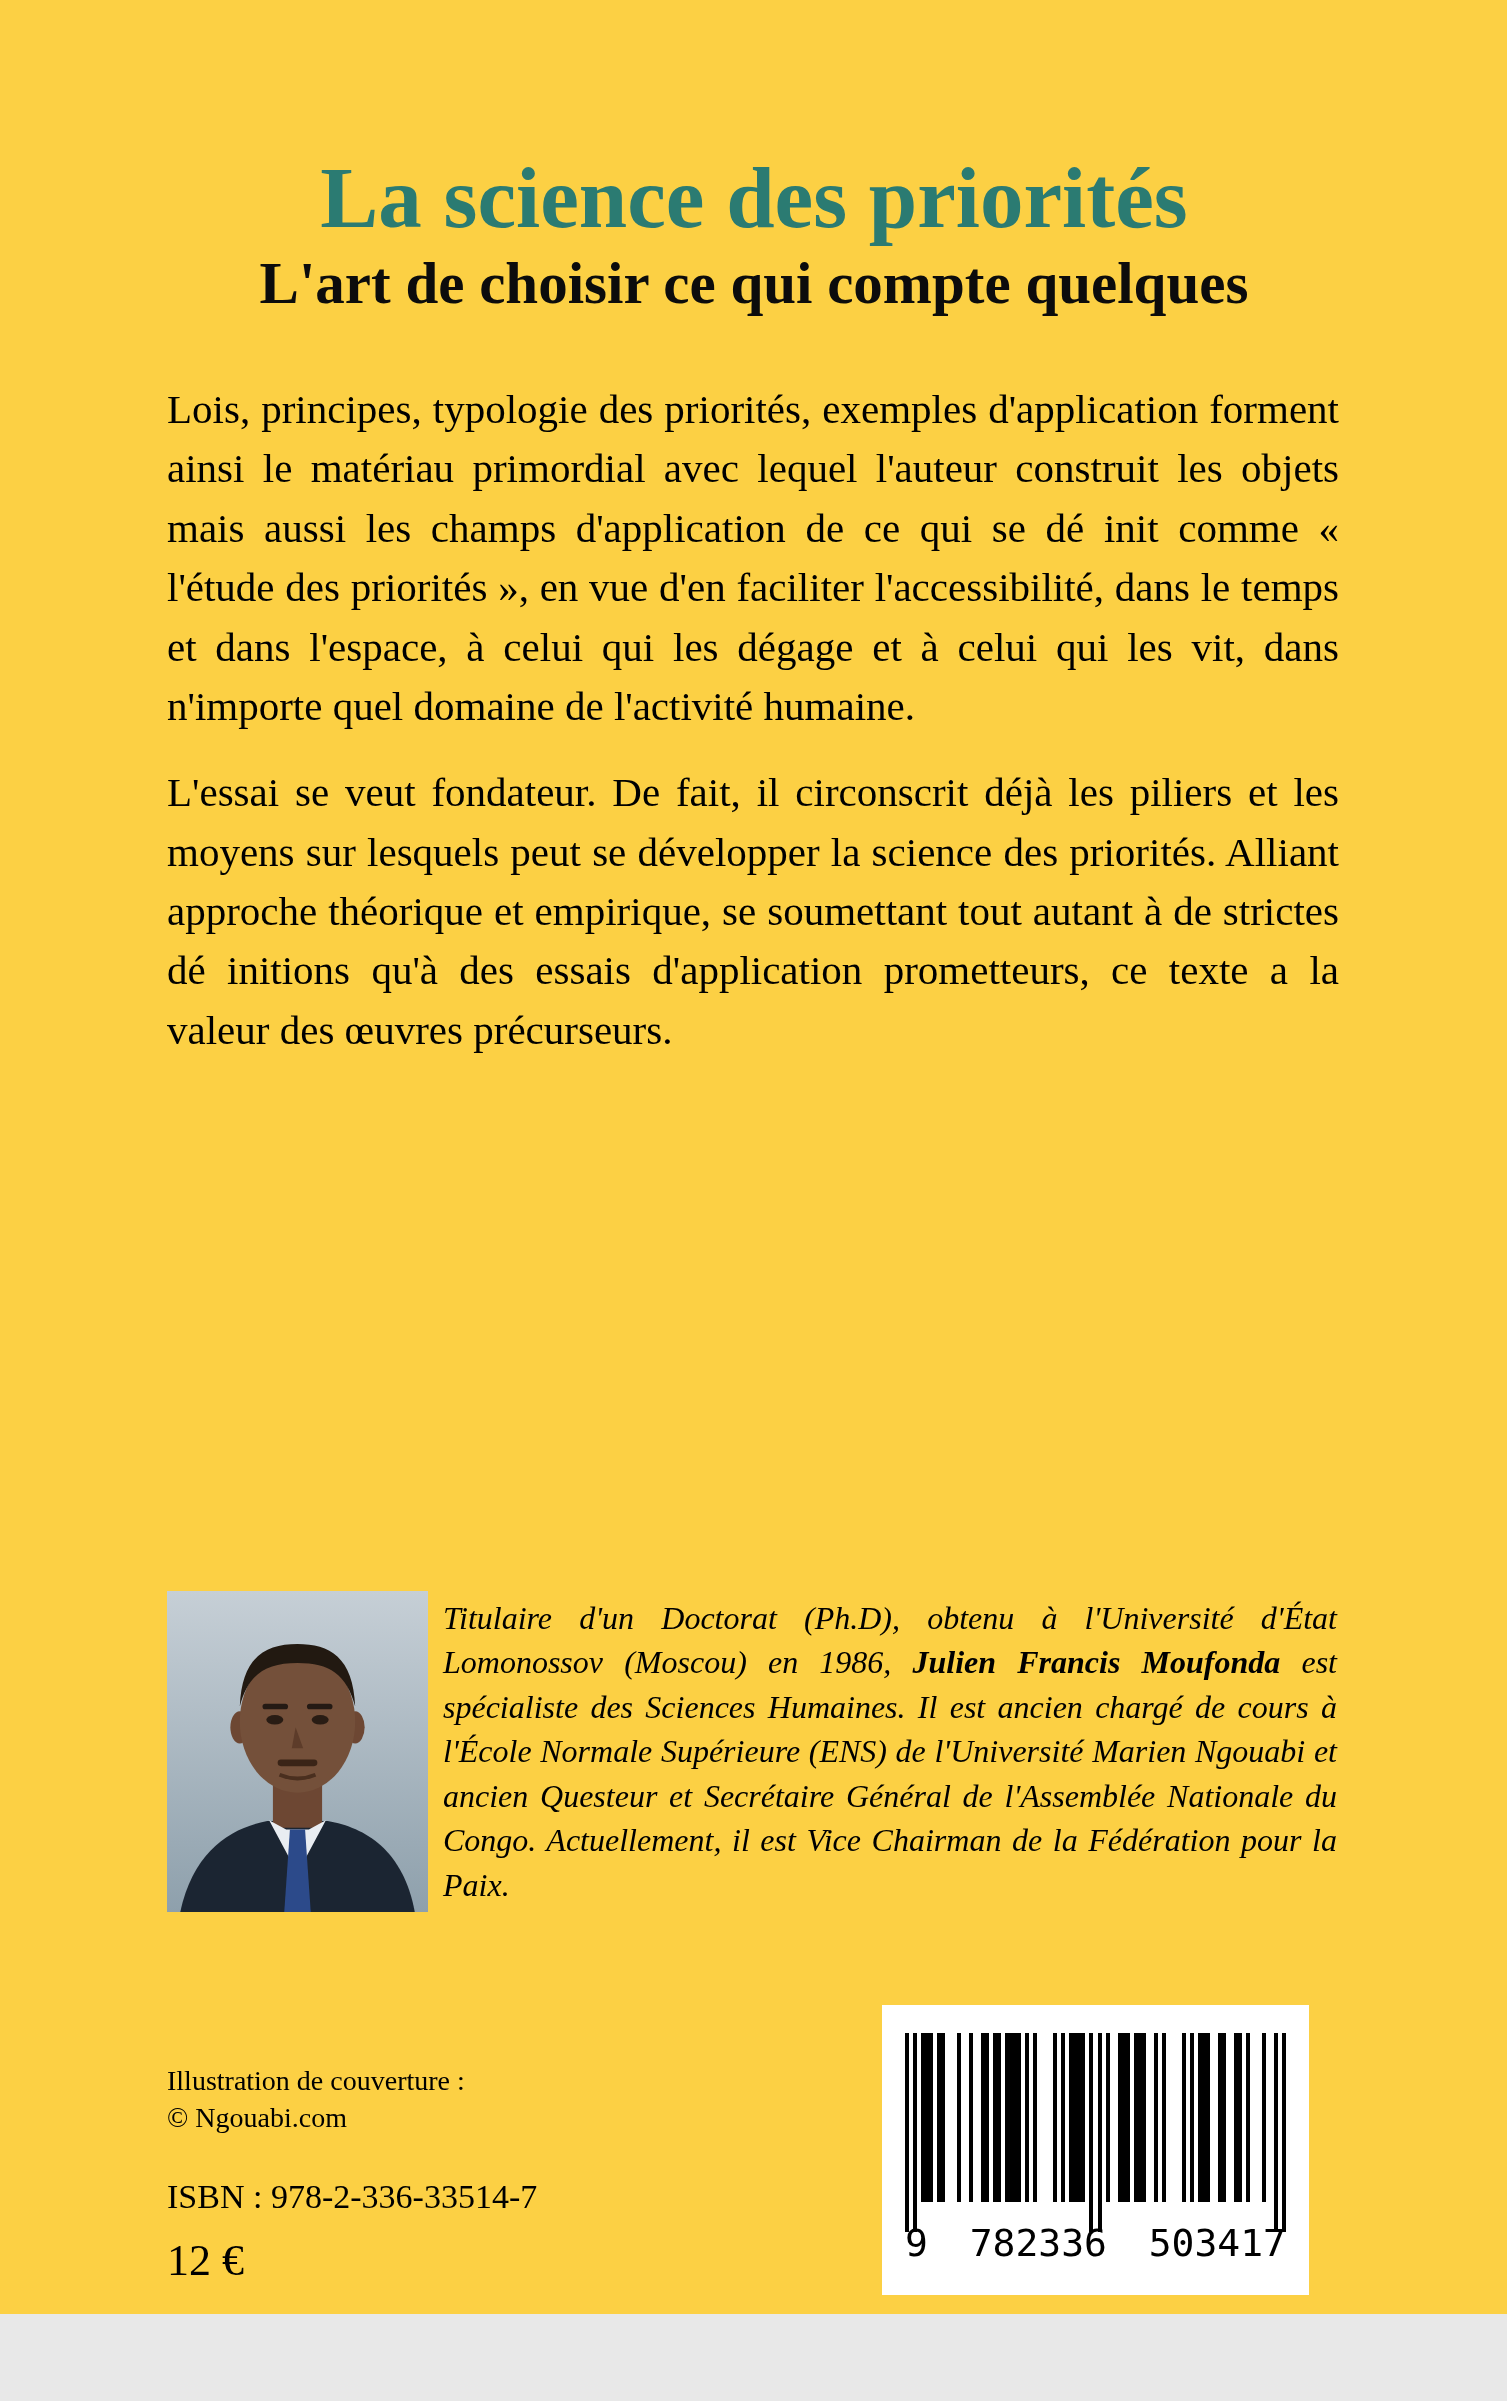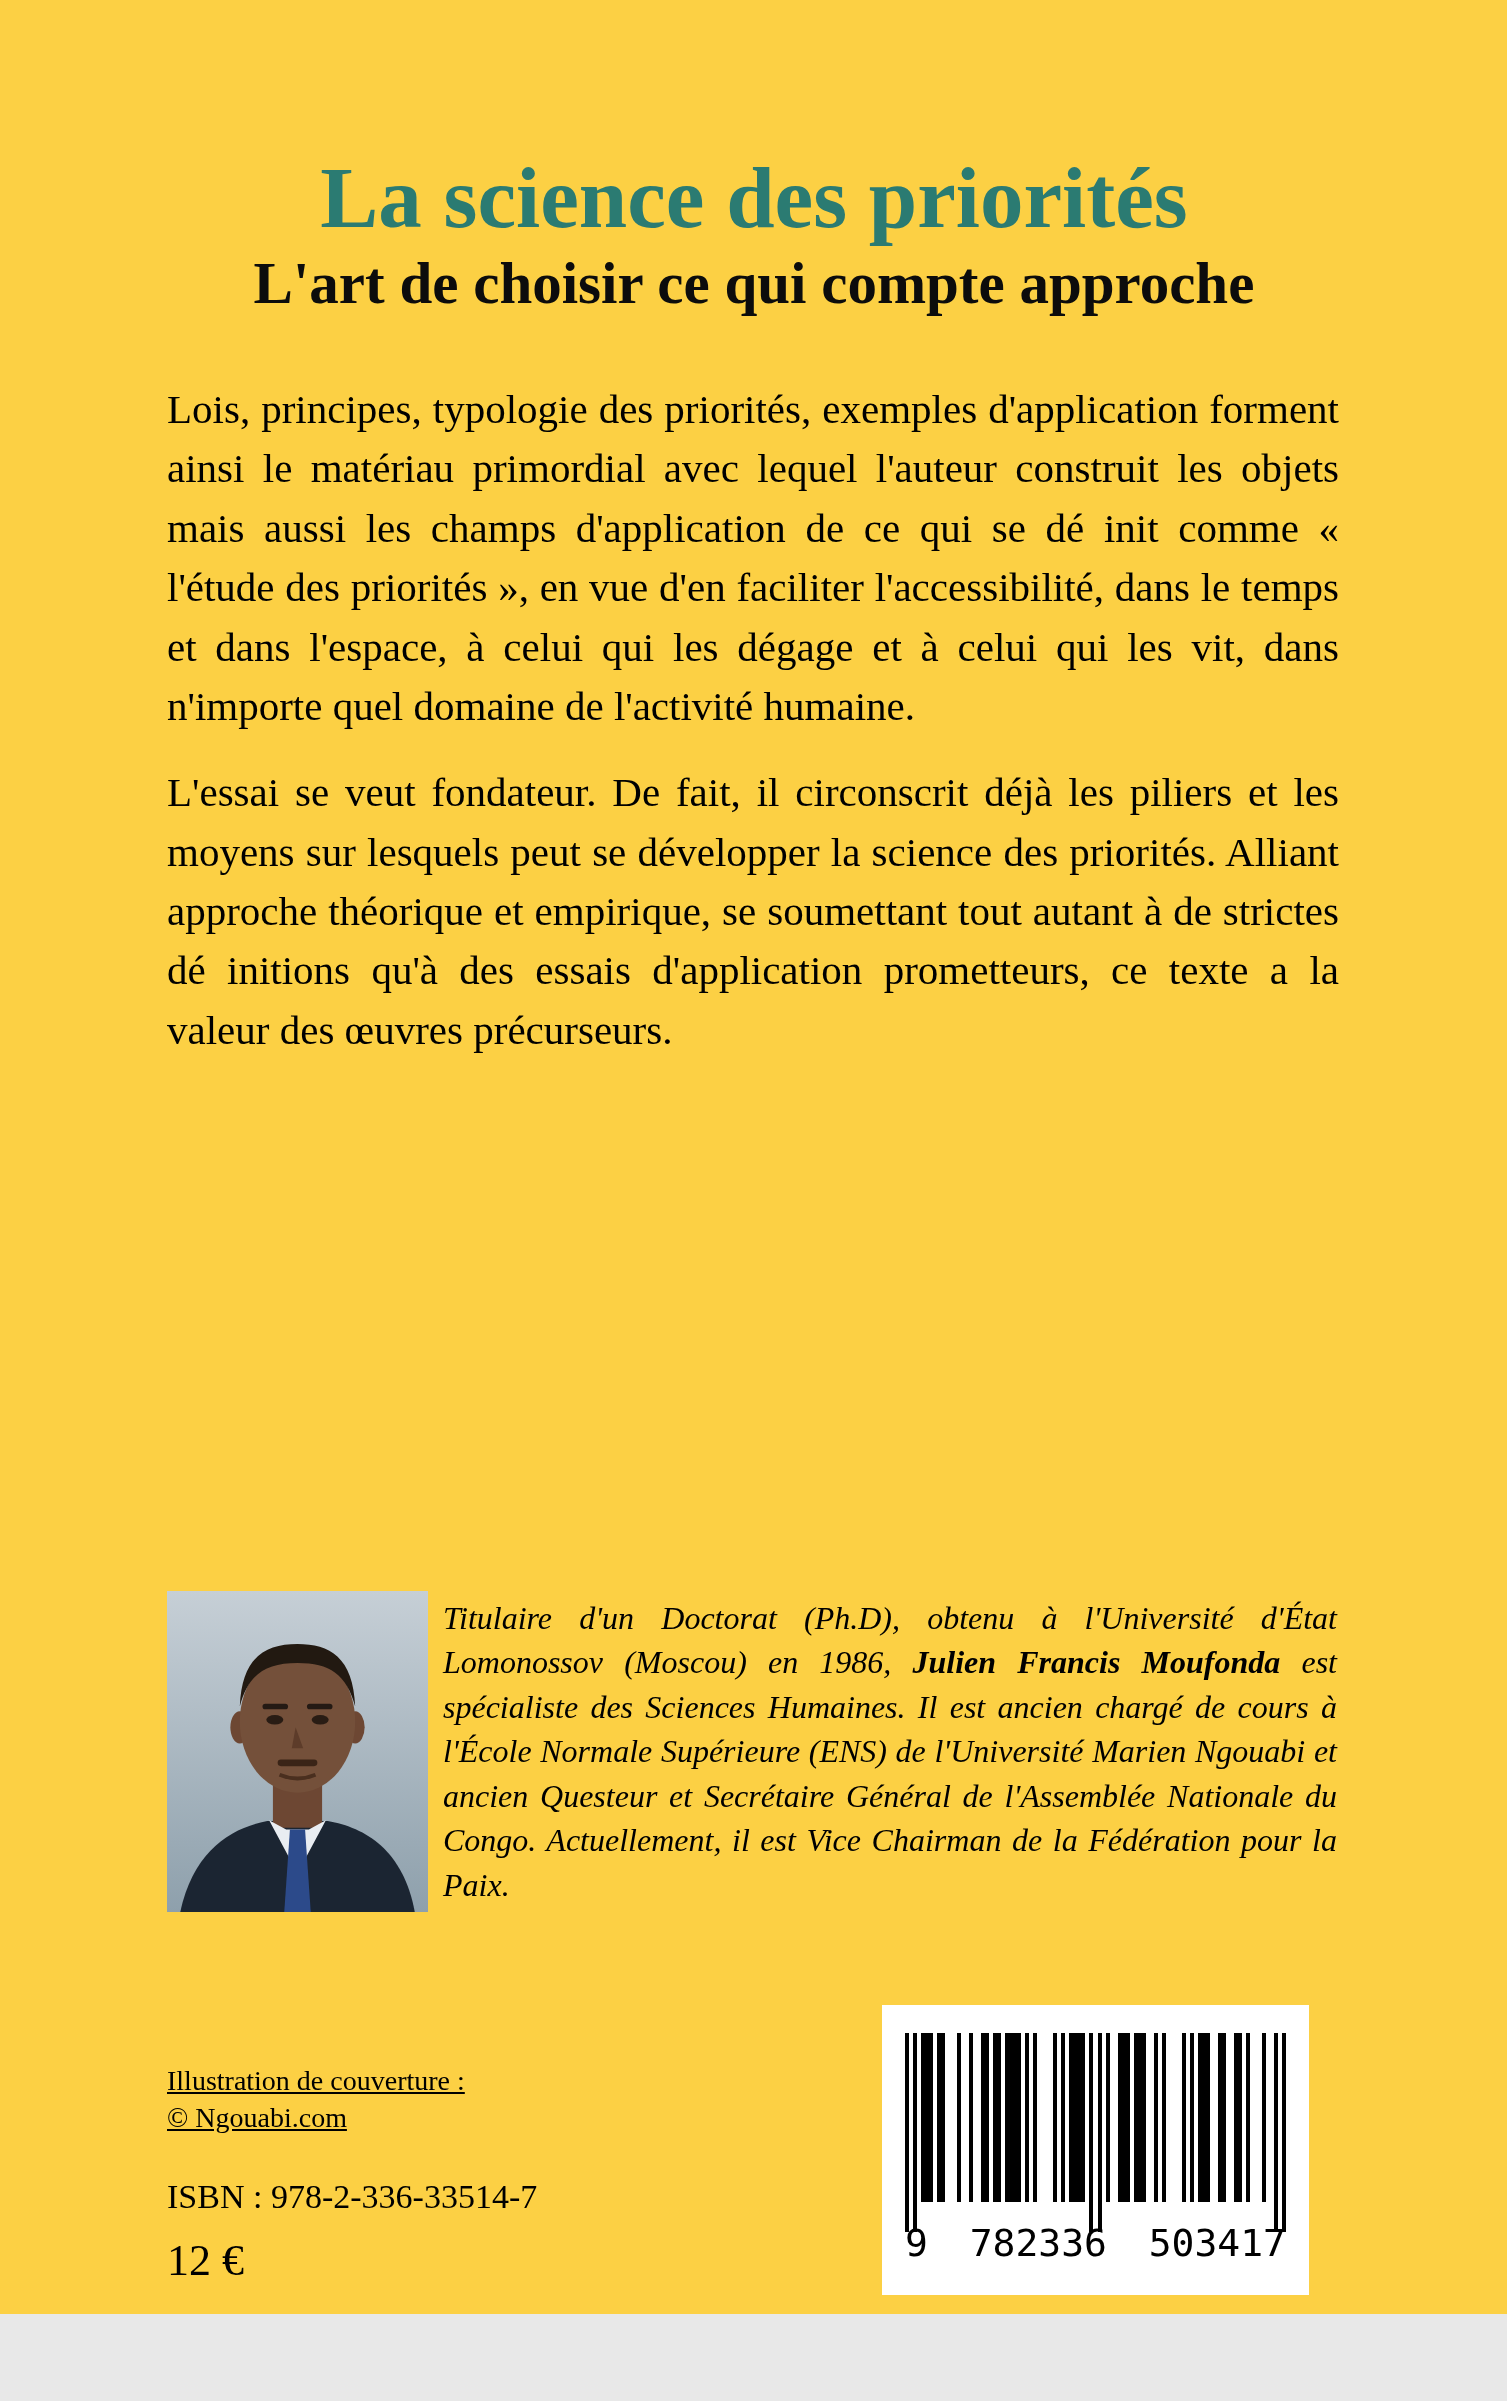--- a/index.html
+++ b/index.html
@@ -37,21 +37,21 @@
   }
   .photo svg{display:block;width:100%;height:100%;}
   .bio-text{
     flex:1;
     font-style:italic;font-size:32px;line-height:1.39;
     text-align:justify;
   }
   .bio-text .author-name{font-weight:700;}
   .credit{
     position:absolute;left:167px;top:2063px;
-    font-size:28px;line-height:1.32;text-decoration:underline;
+    font-size:28px;line-height:1.32;
   }
   .isbn{
     position:absolute;left:167px;top:2177px;
     font-size:34px;line-height:1.2;
   }
   .price{
     position:absolute;left:167px;top:2235px;
     font-size:44px;line-height:1.2;
   }
   .barcode-box{
@@ -69,21 +69,21 @@
     font-size:38px;line-height:44px;color:#000;
   }
 </style>
 </head>
 <body>
 
 <div class="page">
 
   <div class="header">
     <h1 class="title">La science des priorités</h1>
-    <h2 class="subtitle">L'art de choisir ce qui compte approche</h2>
+    <h2 class="subtitle">L'art de choisir ce qui compte quelques</h2>
   </div>
 
   <div class="synopsis">
     <p>Lois, principes, typologie des priorités, exemples d'application forment ainsi le matériau primordial avec lequel l'auteur construit les objets mais aussi les champs d'application de ce qui se dé init comme « l'étude des priorités », en vue d'en faciliter l'accessibilité, dans le temps et dans l'espace, à celui qui les dégage et à celui qui les vit, dans n'importe quel domaine de l'activité humaine.</p>
     <p>L'essai se veut fondateur. De fait, il circonscrit déjà les piliers et les moyens sur lesquels peut se développer la science des priorités. Alliant approche théorique et empirique, se soumettant tout autant à de strictes dé initions qu'à des essais d'application prometteurs, ce texte a la valeur des œuvres précurseurs.</p>
   </div>
 
   <div class="bio">
     <div class="photo">
       <svg viewBox="0 0 276 339" preserveAspectRatio="none">

